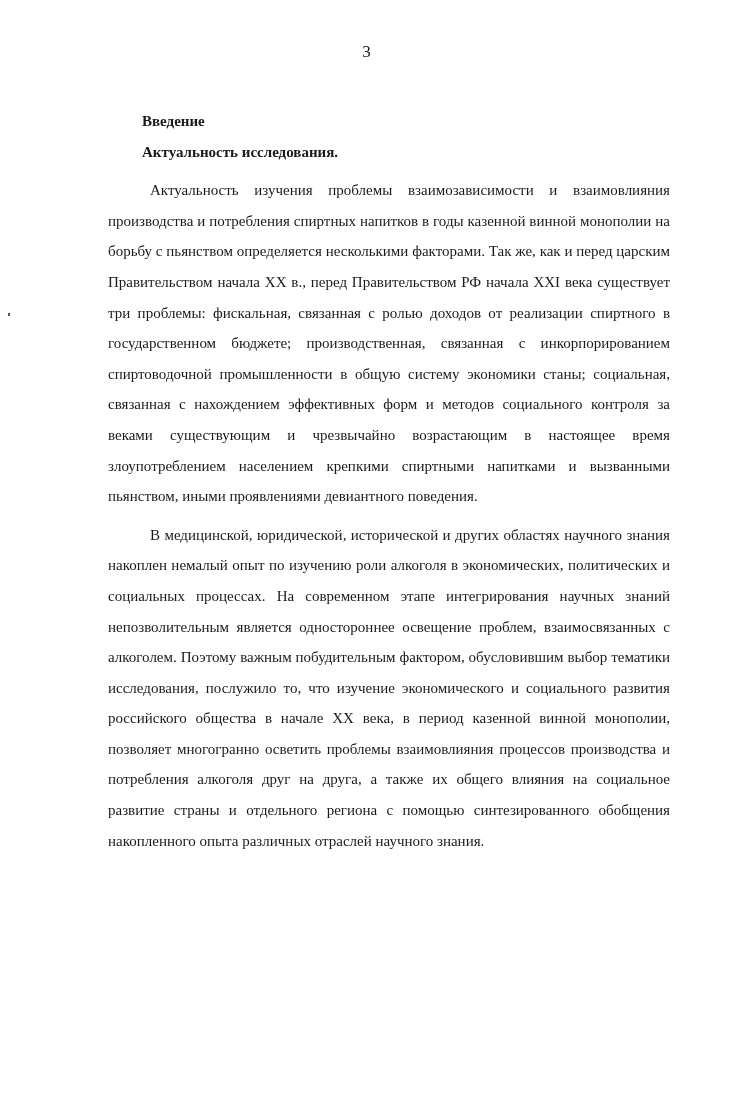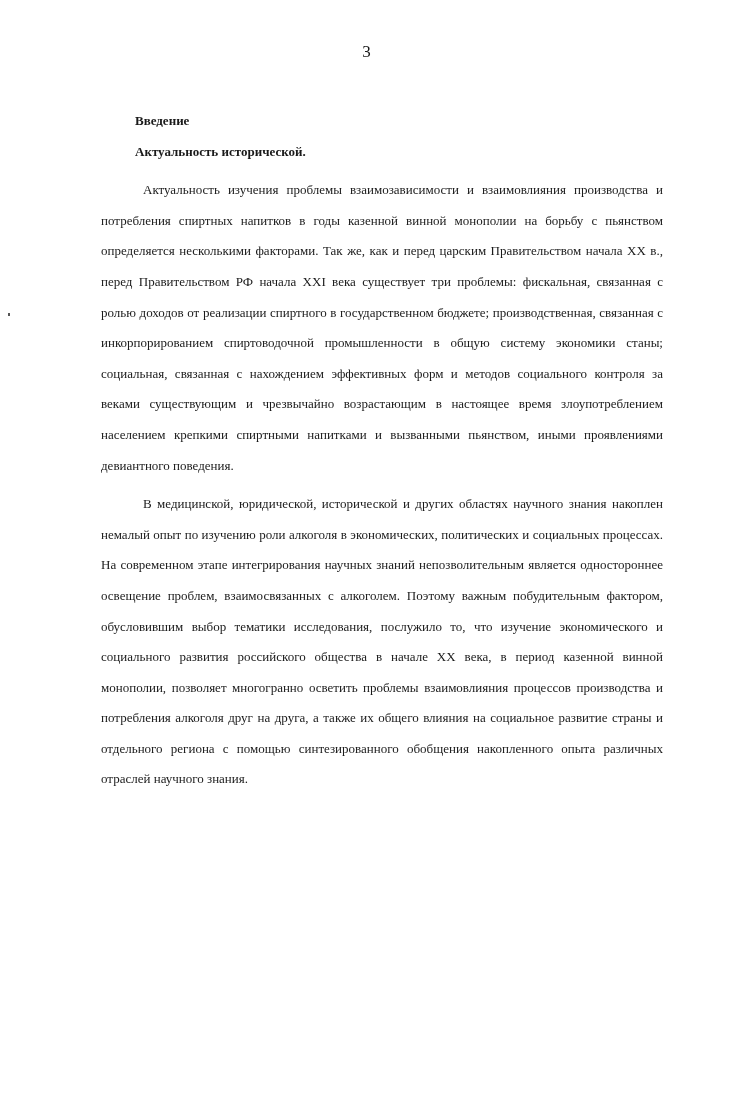--- a/index.html
+++ b/index.html
@@ -1,29 +1,29 @@
 <!DOCTYPE html>
 <html><head>
 <meta charset="utf-8">
 <style>
   html, body { margin: 0; padding: 0; background: #ffffff; }
   body { width: 733px; height: 1100px; position: relative; overflow: hidden; }
   .page { position: absolute; left: 0; top: 0; width: 733px; height: 1100px; background: #fff; color: #1a1a1a;
     font-family: "Liberation Serif", "DejaVu Serif", serif; }
   .page-number { position: absolute; top: 42px; left: 0; width: 733px; text-align: center; font-size: 17px; line-height: 20px; }
-  .content { position: absolute; left: 93px; top: 106px; width: 578px; font-size: 13px; line-height: 30.6px; }
+  .content { position: absolute; left: 100px; top: 106px; width: 578px; font-size: 15px; line-height: 30.6px; }
   .heading { font-weight: bold; padding-left: 42px; margin: 0; }
   .para { margin: 8px; text-indent: 42px; text-align: justify; text-align-last: left; }
   .stray-mark { position: absolute; left: 8px; top: 313px; width: 2px; height: 3px; background: #555; }
 </style>
 </head>
 <body>
 
 <div class="page">
   <div class="stray-mark"></div>
   <div class="page-number">3</div>
   <div class="content">
     <p class="heading">Введение</p>
-    <p class="heading">Актуальность исторической.</p>
+    <p class="heading">Актуальность исследования.</p>
     <p class="para">Актуальность изучения проблемы взаимозависимости и взаимовлияния производства и потребления спиртных напитков в годы казенной винной монополии на борьбу с пьянством определяется несколькими факторами. Так же, как и перед царским Правительством начала XX в., перед Правительством РФ начала XXI века существует три проблемы: фискальная, связанная с ролью доходов от реализации спиртного в государственном бюджете; производственная, связанная с инкорпорированием спиртоводочной промышленности в общую систему экономики станы; социальная, связанная с нахождением эффективных форм и методов социального контроля за веками существующим и чрезвычайно возрастающим в настоящее время злоупотреблением населением крепкими спиртными напитками и вызванными пьянством, иными проявлениями девиантного поведения.</p>
     <p class="para">В медицинской, юридической, исторической и других областях научного знания накоплен немалый опыт по изучению роли алкоголя в экономических, политических и социальных процессах. На современном этапе интегрирования научных знаний непозволительным является одностороннее освещение проблем, взаимосвязанных с алкоголем. Поэтому важным побудительным фактором, обусловившим выбор тематики исследования, послужило то, что изучение экономического и социального развития российского общества в начале XX века, в период казенной винной монополии, позволяет многогранно осветить проблемы взаимовлияния процессов производства и потребления алкоголя друг на друга, а также их общего влияния на социальное развитие страны и отдельного региона с помощью синтезированного обобщения накопленного опыта различных отраслей научного знания.</p>
   </div>
 </div>
 
 </body></html>

